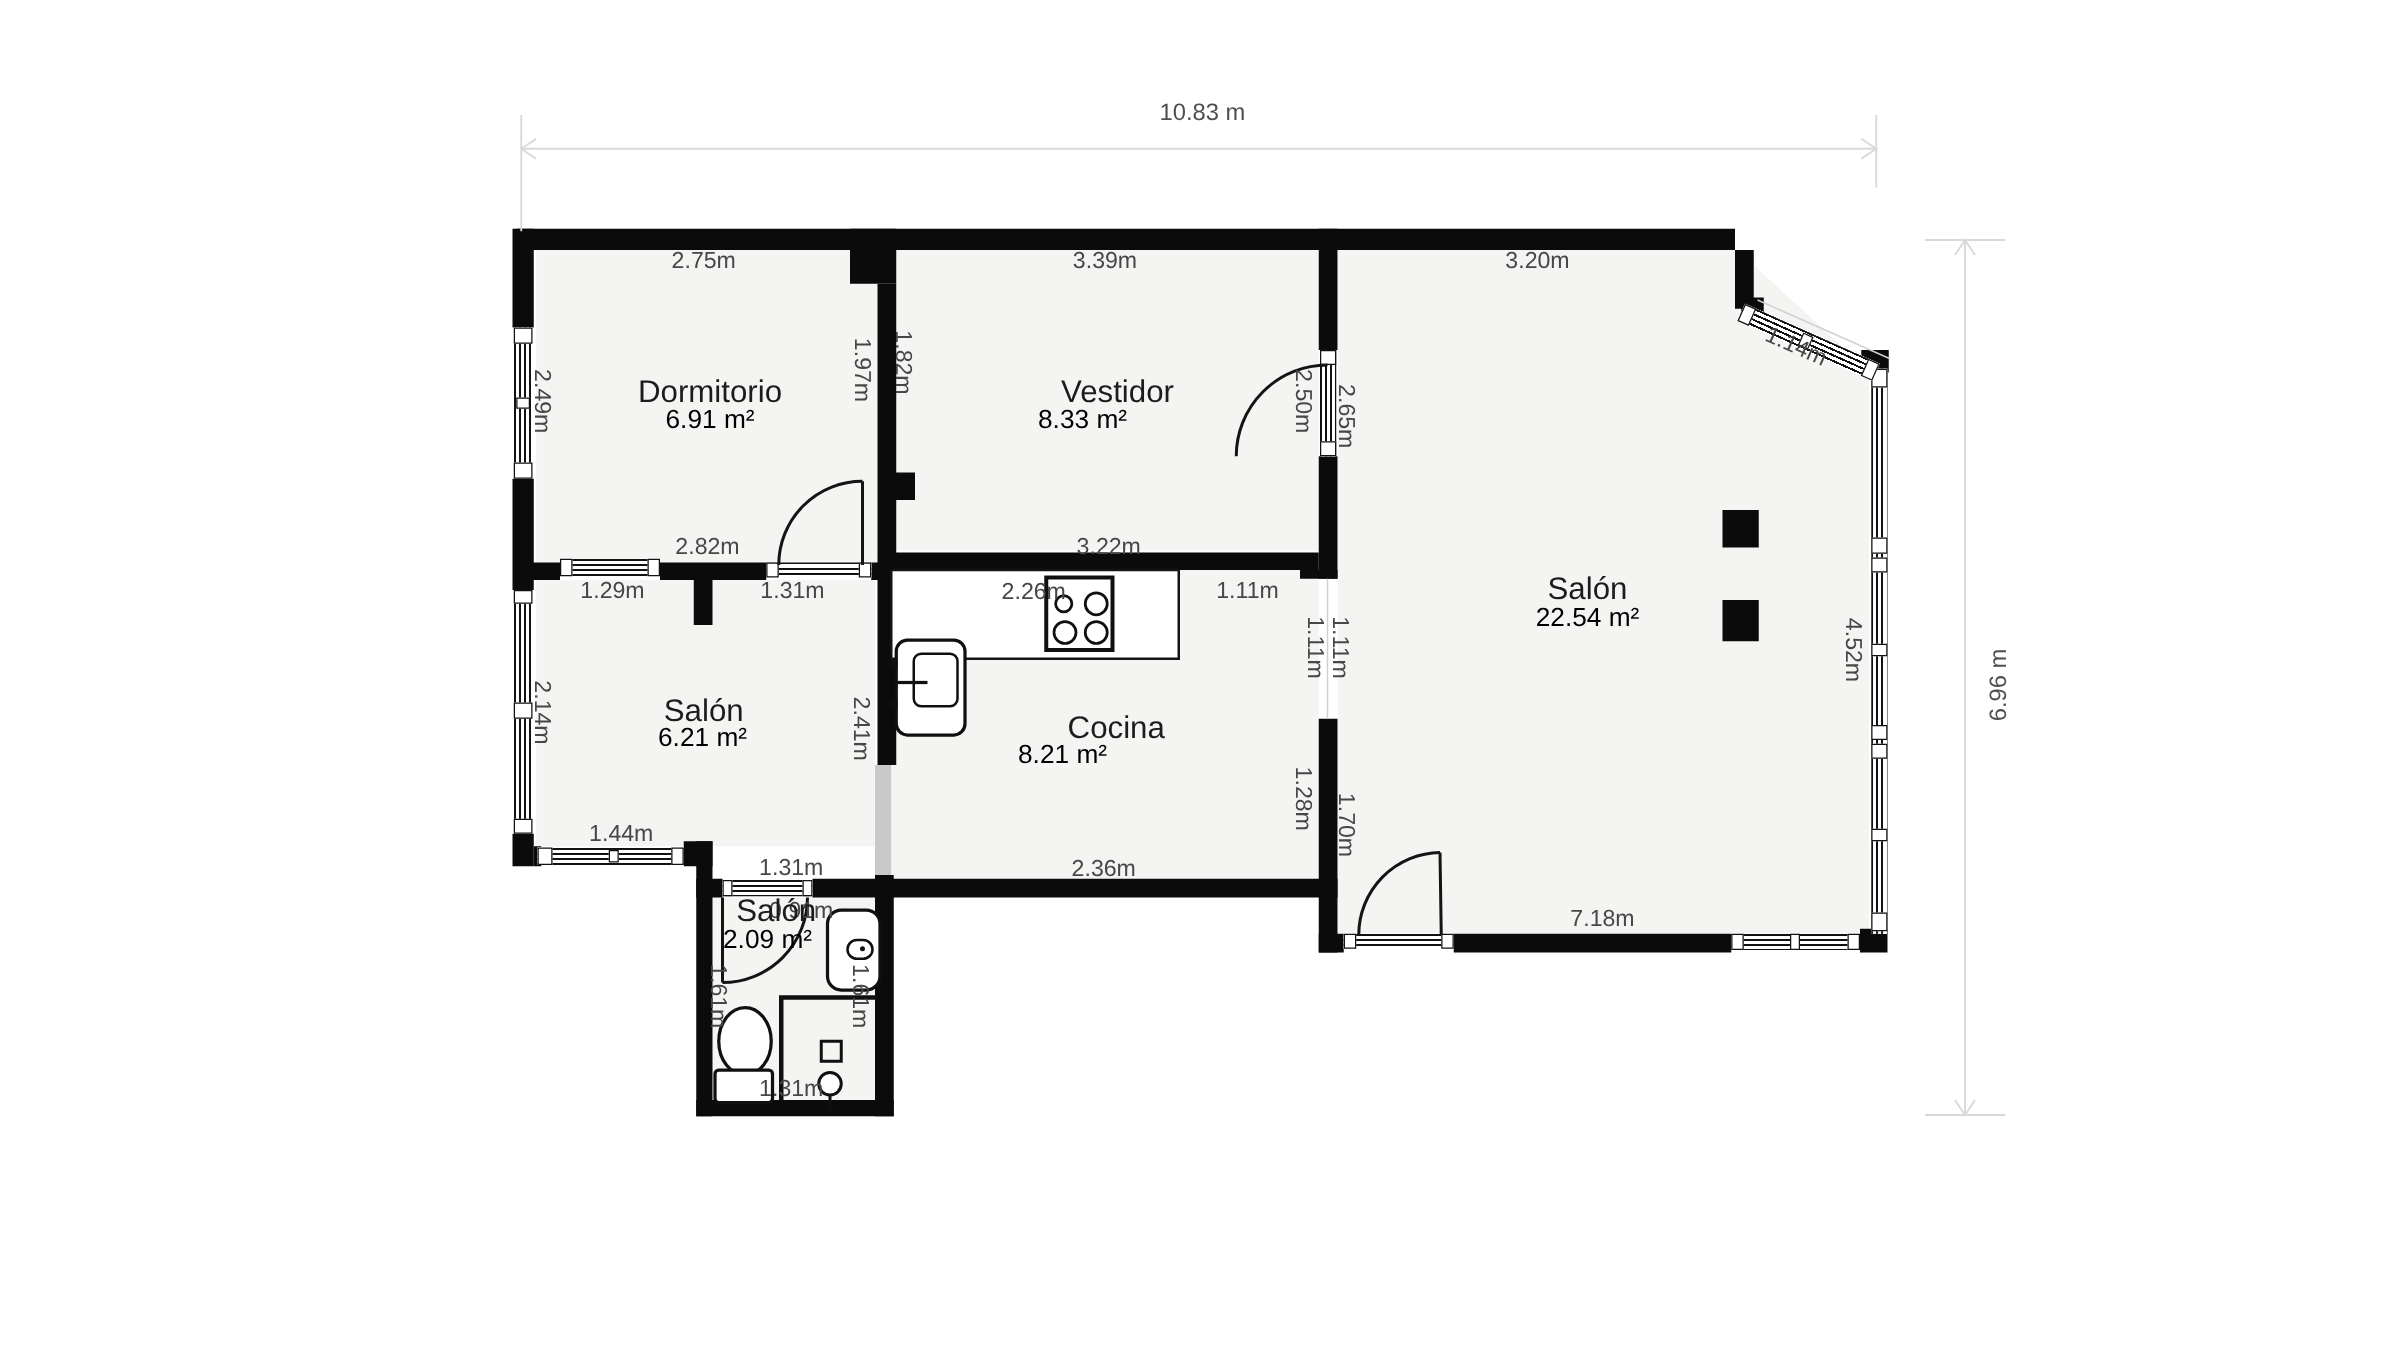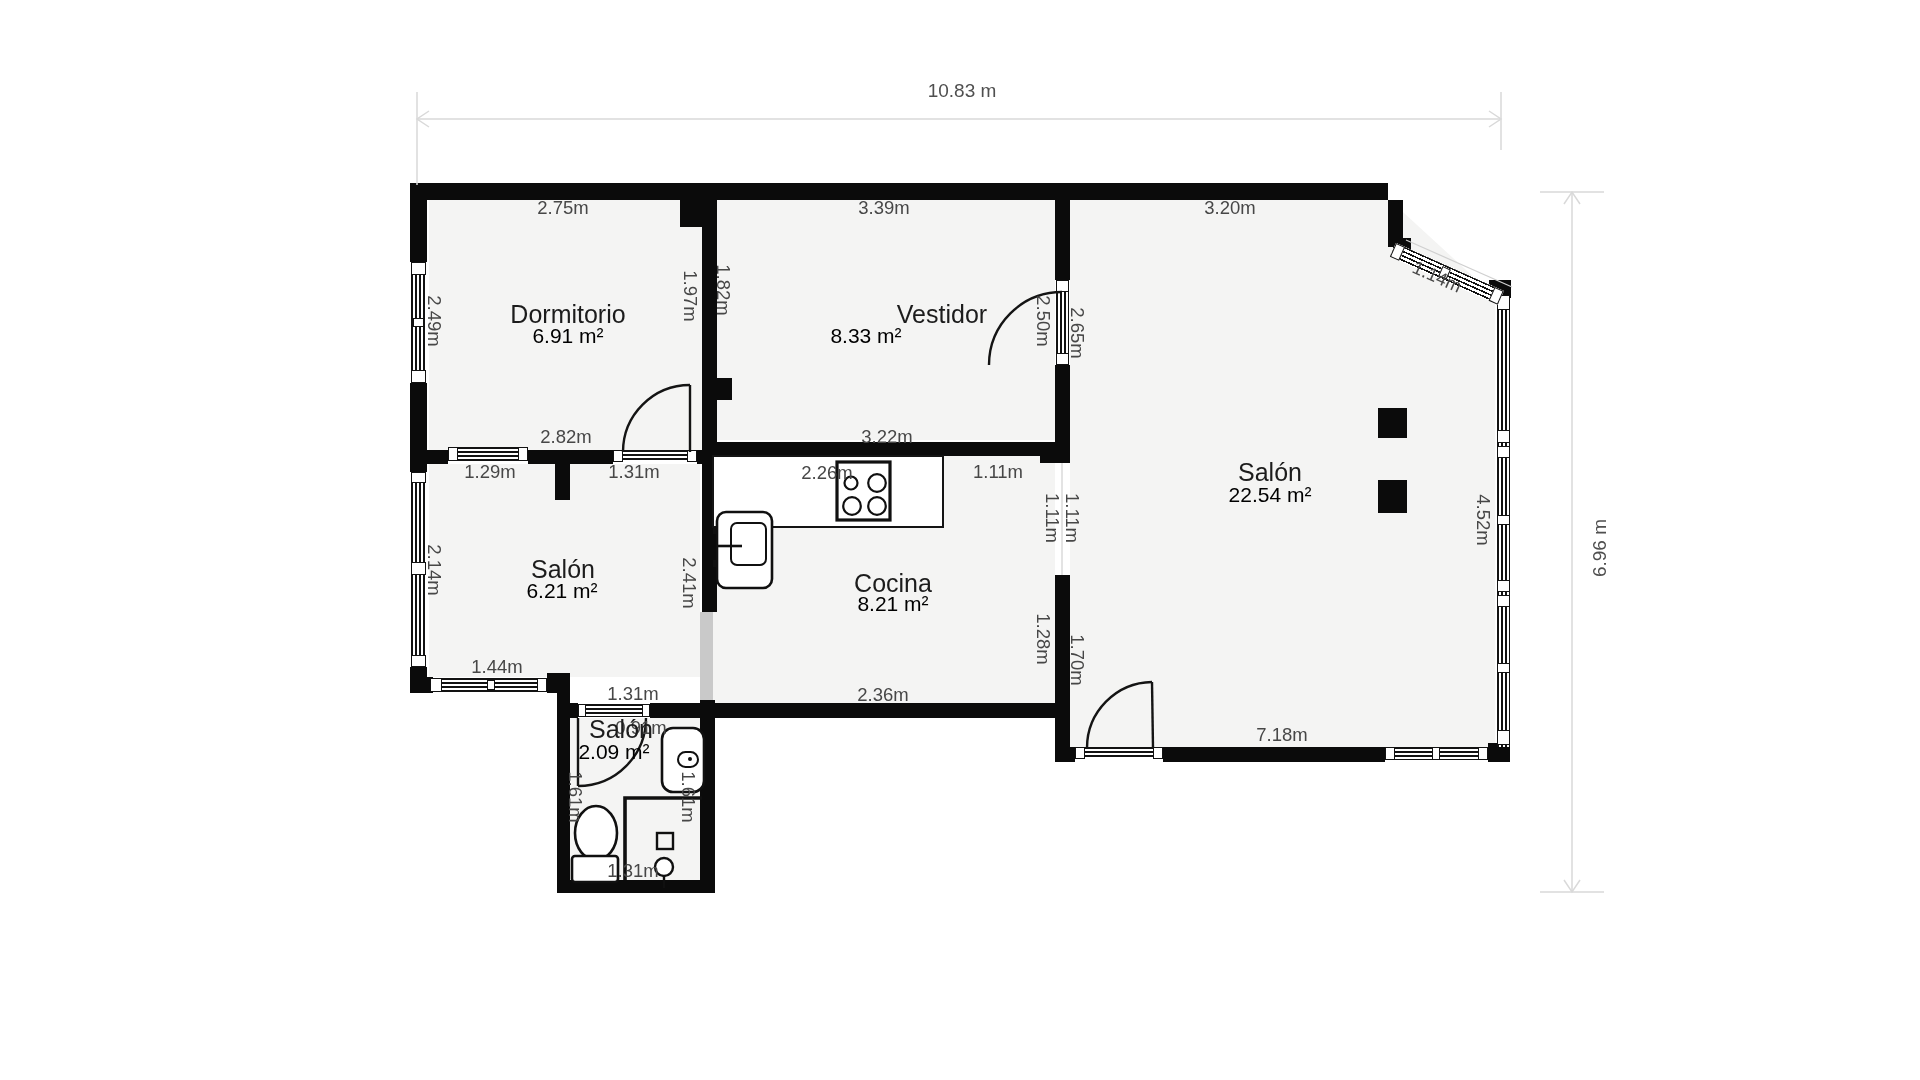--- a/index.html
+++ b/index.html
@@ -243,24 +243,24 @@
   <div class="dim" style="left:883px;top:695px;">2.36m</div>
   <div class="dim" style="left:633px;top:694px;">1.31m</div>
   <div class="dim" style="left:641px;top:728px;">0.91m</div>
   <div class="dim v" style="left:575px;top:797px;">1.61m</div>
   <div class="dim v" style="left:688px;top:797px;">1.61m</div>
   <div class="dim" style="left:633px;top:871px;">1.31m</div>
   <div class="dim" style="left:1282px;top:735px;">7.18m</div>
 
   <div class="room-name" style="left:568px;top:314px;">Dormitorio</div>
   <div class="room-area" style="left:568px;top:336px;">6.91 m²</div>
-  <div class="room-name" style="left:894px;top:314px;margin-left:48px;">Vestidor</div>
+  <div class="room-name" style="left:894px;top:314px;">Vestidor</div>
   <div class="room-area" style="left:866px;top:336px;">8.33 m²</div>
   <div class="room-name" style="left:1270px;top:472px;">Salón</div>
   <div class="room-area" style="left:1270px;top:495px;">22.54 m²</div>
   <div class="room-name" style="left:563px;top:569px;">Salón</div>
   <div class="room-area" style="left:562px;top:591px;">6.21 m²</div>
   <div class="room-name" style="left:893px;top:583px;">Cocina</div>
-  <div class="room-area" style="left:893px;top:604px;">8.21 m²</div>
+  <div class="room-area" style="left:850px;top:604px;">8.21 m²</div>
   <div class="room-name" style="left:621px;top:729px;">Salón</div>
   <div class="room-area" style="left:614px;top:752px;">2.09 m²</div>
 
 </div>
 
 </body></html>

